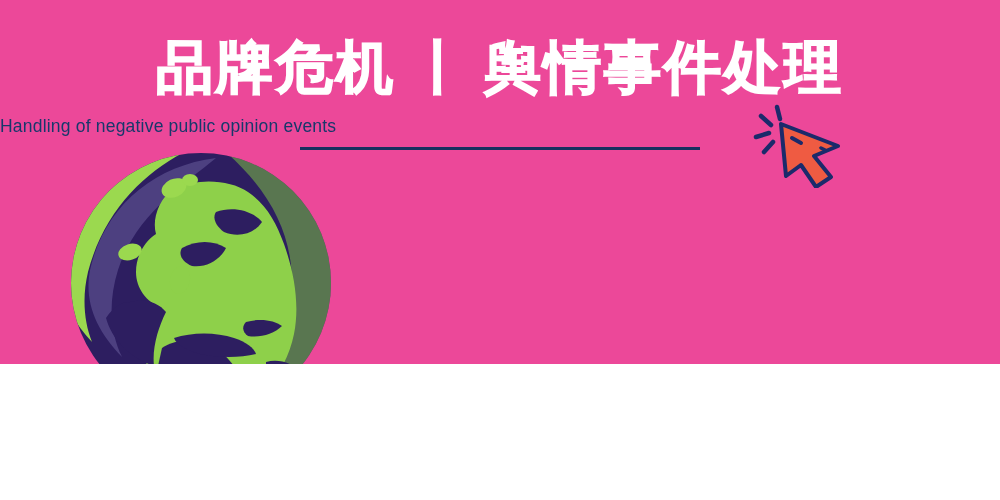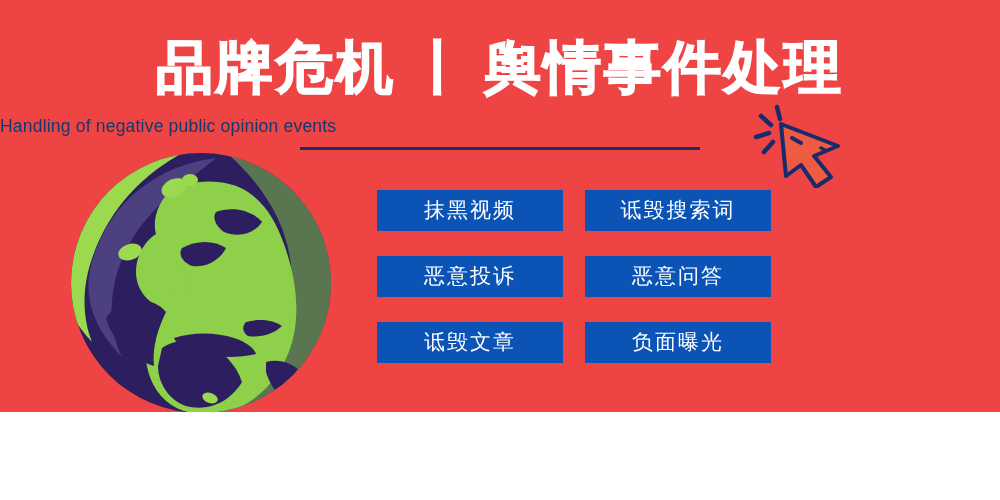--- a/index.html
+++ b/index.html
@@ -9,22 +9,22 @@
   body {
     width: 1000px;
     height: 500px;
     overflow: hidden;
     font-family: "Liberation Sans", "DejaVu Sans", sans-serif;
   }
 
   #poster {
     position: relative;
     width: 1000px;
-    height: 412px;
-    background: #ef4444;
+    height: 364px;
+    background: #ec4899;
     overflow: hidden;
   }
 
   
   .title {
     position: absolute;
     left: 0;
     top: 34px;
     width: 1000px;
     text-align: center;
@@ -177,22 +177,14 @@
 
         <ellipse cx="60" cy="100" rx="12" ry="8" fill="#9bd94f" transform="rotate(-18 60 100)"></ellipse>
         <ellipse cx="104" cy="36" rx="13" ry="9" fill="#9bd94f" transform="rotate(-25 104 36)"></ellipse>
         <ellipse cx="120" cy="28" rx="8" ry="6" fill="#9bd94f"></ellipse>
         <ellipse cx="110" cy="128" rx="10" ry="14" fill="#8ed04a" transform="rotate(12 110 128)"></ellipse>
         <ellipse cx="140" cy="246" rx="8" ry="5" fill="#9bd94f" transform="rotate(20 140 246)"></ellipse>
       </g>
     </svg>
   </div>
 
-  <div class="btn-grid">
-    <div class="tag-btn">抹黑视频</div>
-    <div class="tag-btn">诋毁搜索词</div>
-    <div class="tag-btn">恶意投诉</div>
-    <div class="tag-btn">恶意问答</div>
-    <div class="tag-btn">诋毁文章</div>
-    <div class="tag-btn">负面曝光</div>
-  </div>
 
 </div>
 
 </body></html>

